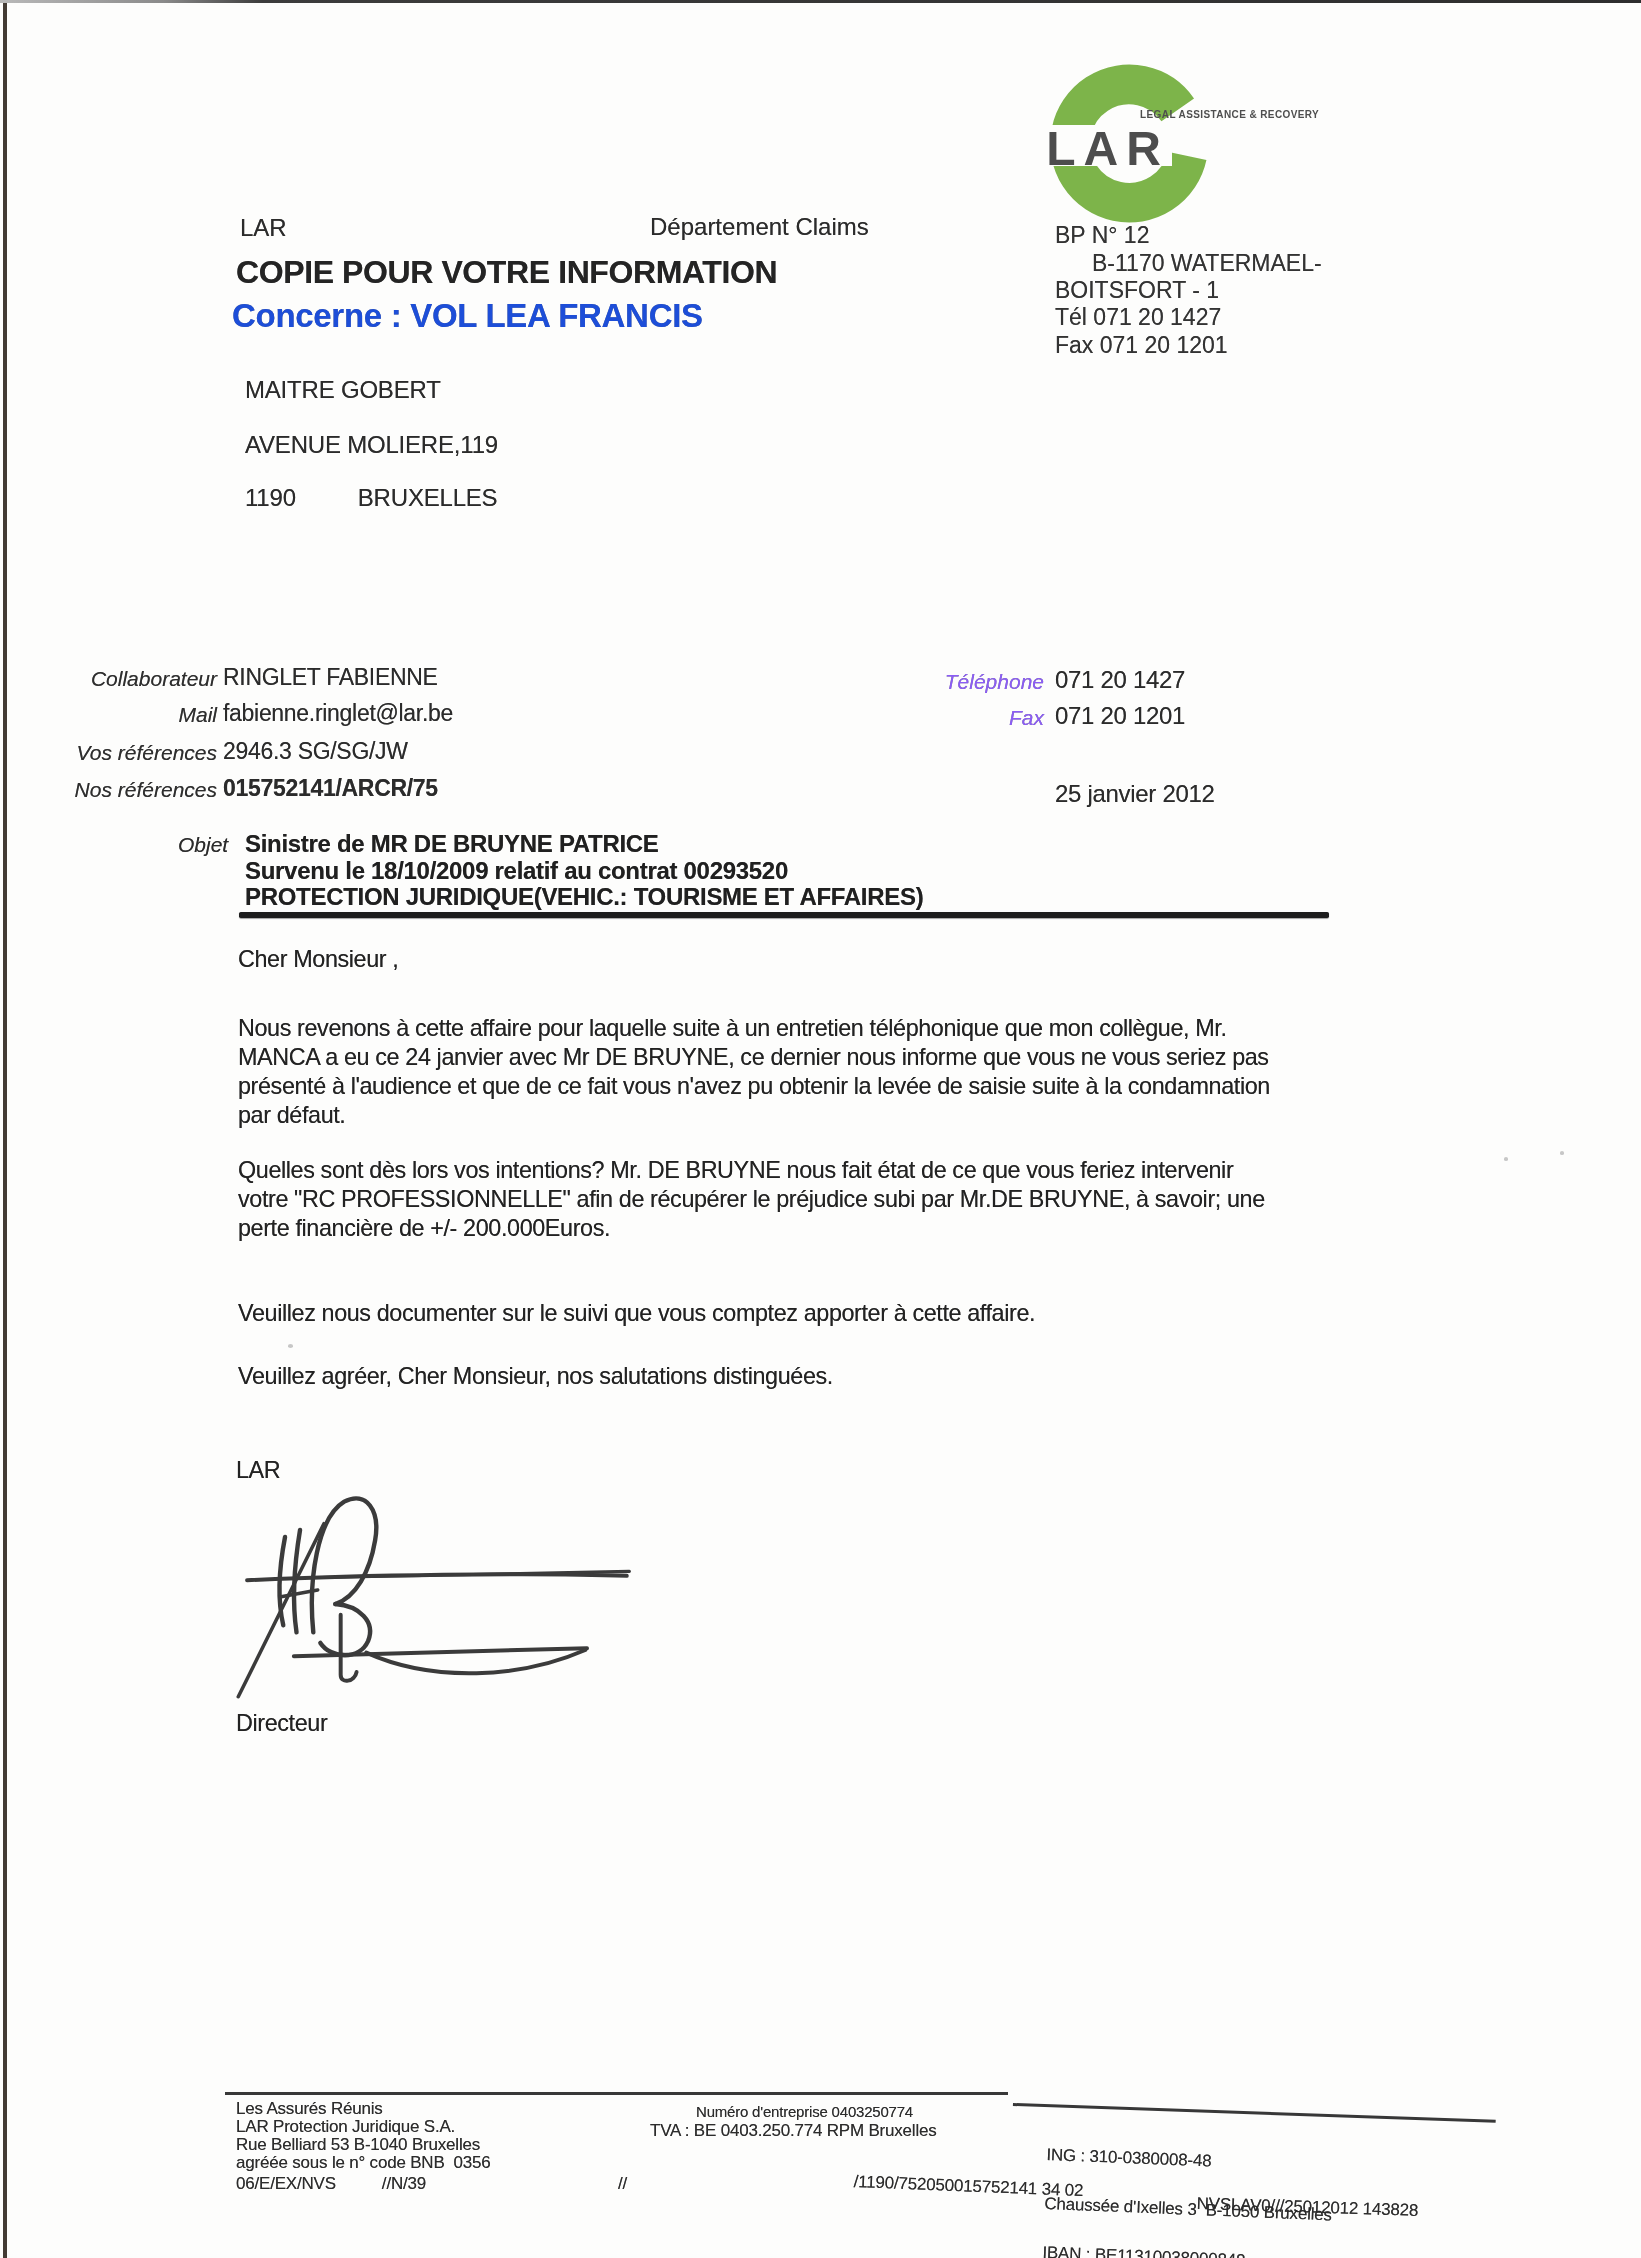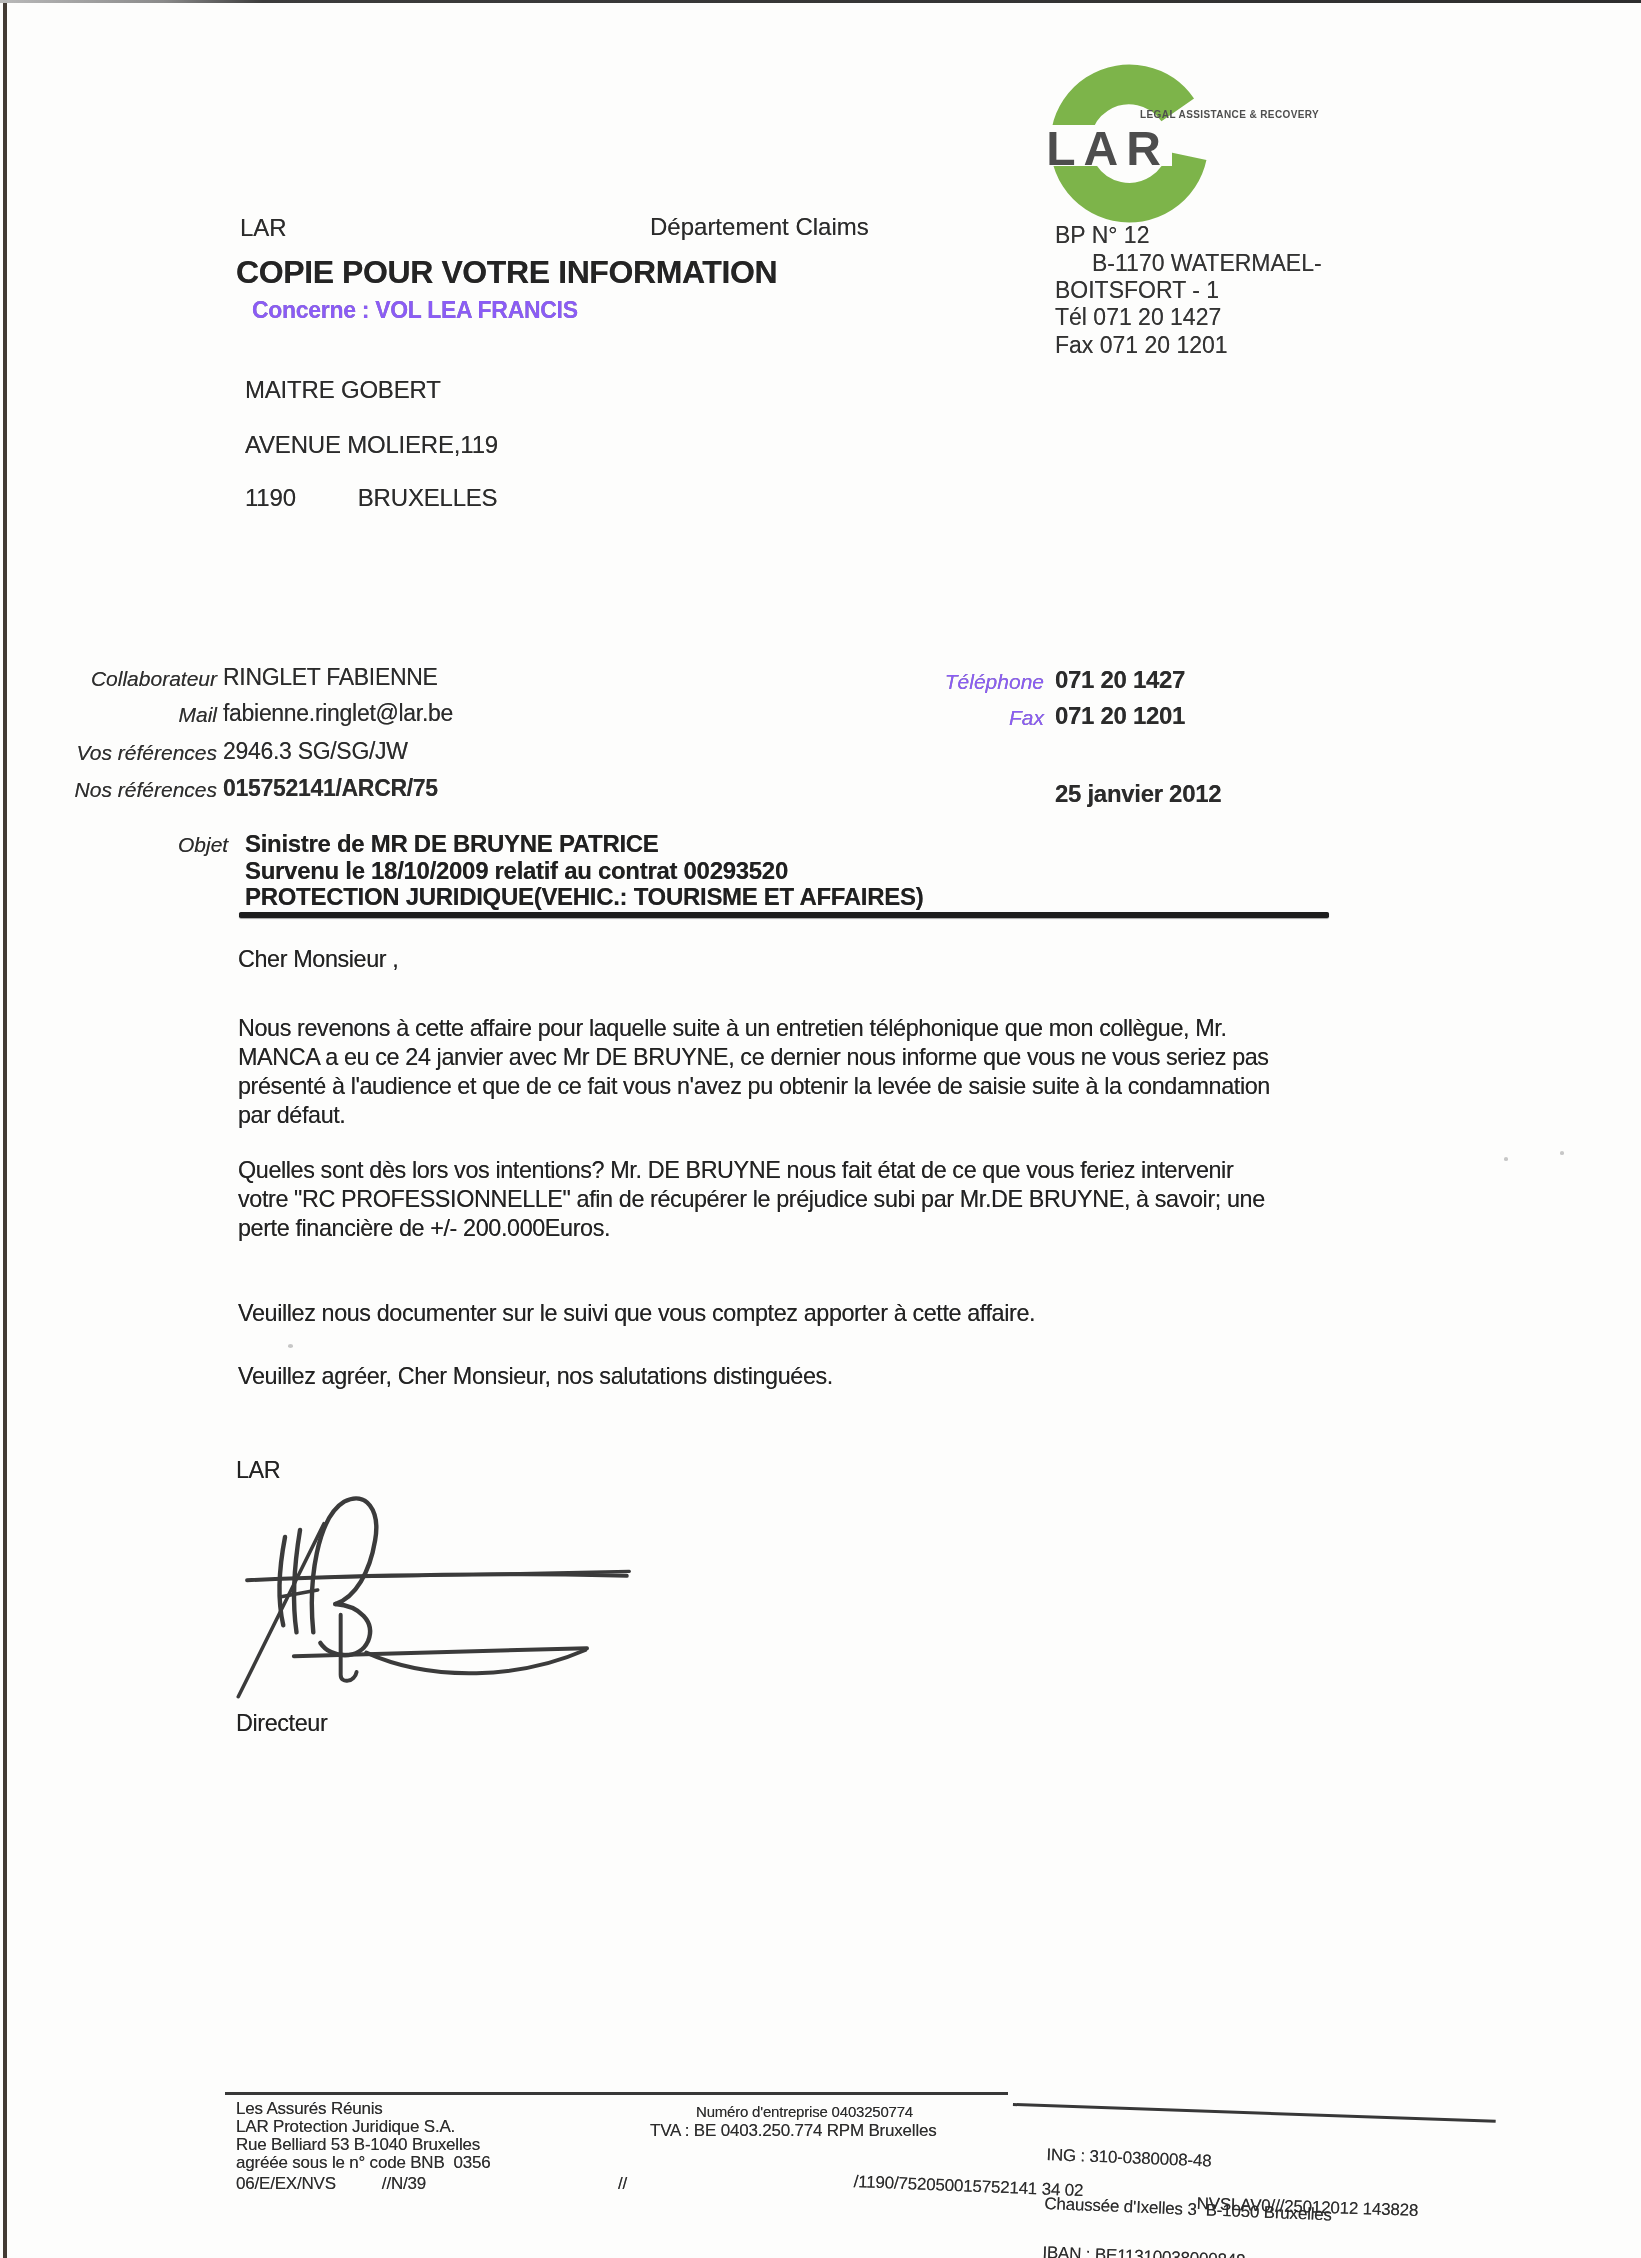--- a/index.html
+++ b/index.html
@@ -25,29 +25,29 @@
   .logo .tagline{position:absolute;left:64px;top:60px;font-size:10px;font-weight:bold;
     letter-spacing:0.4px;color:#4e4e4e;white-space:pre;margin-left:35px;}
   .logo .acronym{position:absolute;left:5.3px;top:72px;font-size:48px;font-weight:bold;
     letter-spacing:8px;color:#4d4d4d;white-space:pre;}
   
   .sender-line{font-size:23px;color:#333;}
   
   .hdr-lar{left:240px;top:214px;font-size:24px;}
   .hdr-dept{left:650px;top:213px;font-size:24px;}
   .hdr-copy{left:236px;top:254px;font-size:32px;font-weight:bold;letter-spacing:-0.4px;color:#242424;}
-  .hdr-concern{left:252px;top:297px;font-size:23px;font-weight:bold;letter-spacing:-0.3px;color:#8b5cf6;}
+  .hdr-concern{left:232px;top:297px;font-size:33px;font-weight:bold;letter-spacing:-0.3px;color:#1d4ed8;}
   
   .rcp{font-size:24px;letter-spacing:-0.2px;}
   .rcp .city{margin-left:62px;}
   
   .lblL{left:0;top:0;width:217px;text-align:right;font-style:italic;font-size:21px;color:#2e2e2e;}
   .valL{left:223px;font-size:23px;letter-spacing:-0.3px;}
   .lblR{left:794px;width:250px;text-align:right;font-style:italic;font-size:21px;color:#8b5cf6;}
-  .valR{left:1055px;font-size:24px;letter-spacing:-0.3px;font-weight:bold;}
+  .valR{left:1055px;font-size:24px;letter-spacing:-0.3px;}
   
   .subj{left:245px;font-size:24px;font-weight:bold;letter-spacing:-0.3px;color:#202020;}
   .subj-rule{position:absolute;left:239px;top:912px;width:1090px;height:6.2px;background:#1d1d1d;
     border-radius:1.8px;box-shadow:0 0.9px 0.9px rgba(0,0,0,.35);}
   
   .bd{left:238px;font-size:23.4px;letter-spacing:-0.4px;color:#222;}
   
   .ft{font-size:17px;letter-spacing:-0.2px;color:#2c2c2c;}
   .rule-l{position:absolute;left:225px;top:2092px;width:783px;height:2.6px;background:#383838;}
   .rule-r{position:absolute;left:1013px;top:2103px;width:483px;height:2.6px;background:#383838;

